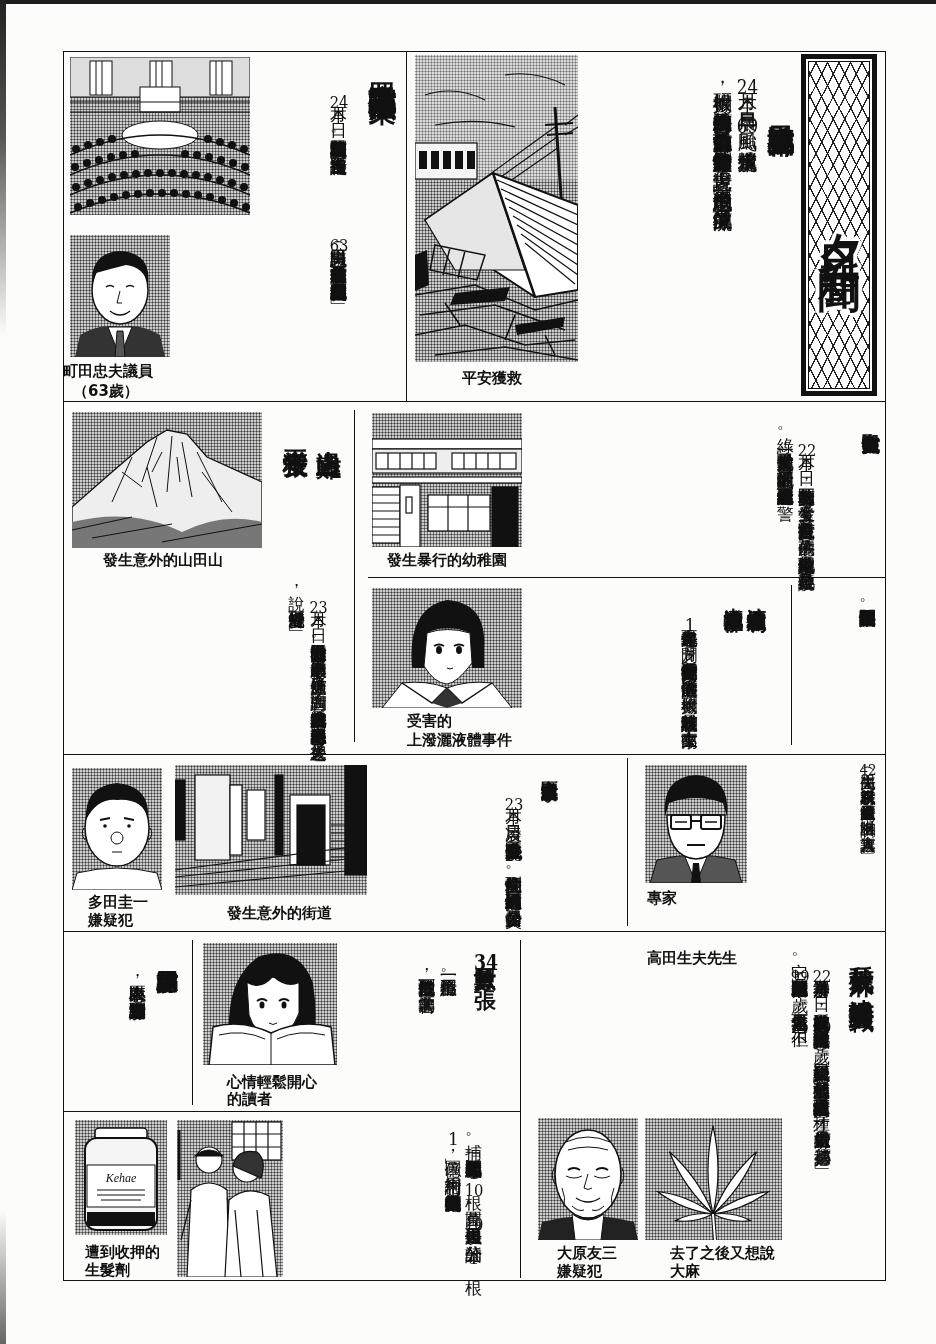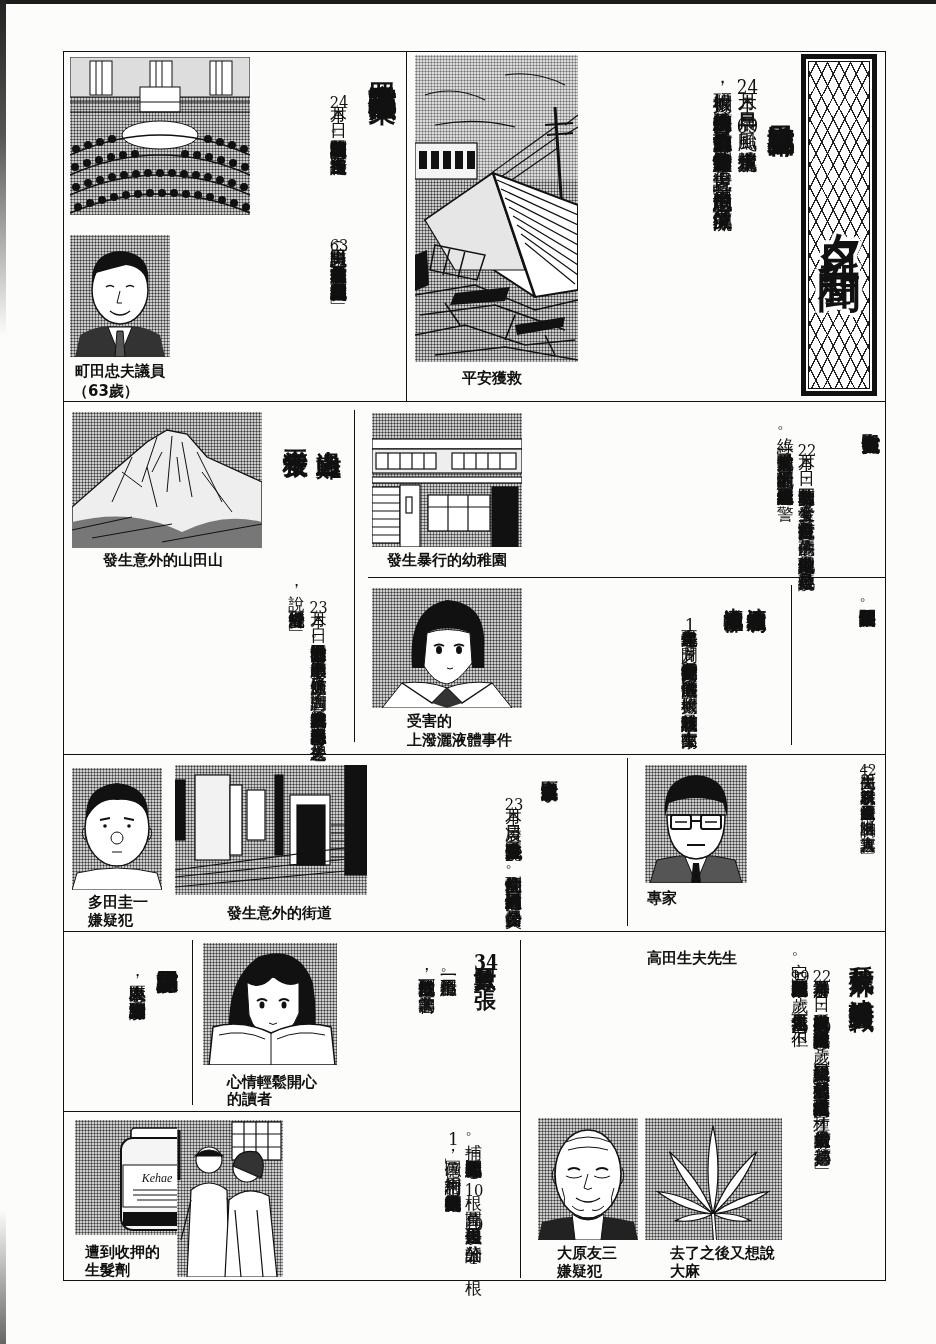--- a/index.html
+++ b/index.html
@@ -164,21 +164,21 @@
     <path d="M5 122 L10 100 Q30 88 50 92 Q70 88 90 100 L95 122 Z" fill="#333"></path>
     <path d="M38 92 L50 122 L62 92 Z" fill="#fff" stroke="#111"></path>
     <path d="M47 96 L53 96 L55 122 L45 122 Z" fill="#555" stroke="#111"></path>
     <ellipse cx="50" cy="55" rx="28" ry="34" fill="#fff" stroke="#111" stroke-width="1.5"></ellipse>
     <path d="M22 50 Q20 18 50 16 Q82 18 78 50 Q74 32 56 30 Q40 34 26 38 Z" fill="#111"></path>
     <path d="M36 52 Q40 49 44 52 M56 52 Q60 49 64 52" stroke="#111" fill="none" stroke-width="1.5"></path>
     <path d="M50 56 L47 68 L52 68" stroke="#111" fill="none"></path>
     <path d="M40 76 Q50 84 60 76" stroke="#111" fill="none" stroke-width="1.5"></path>
   </svg>
 </div>
-<div class="cap" style="left:75px;top:362px;text-align:right;">町田忠夫議員</div>
+<div class="cap" style="left:63px;top:362px;text-align:right;">町田忠夫議員</div>
 <div class="cap" style="left:73px;top:382px;">（63歲）</div>
 
 <div class="tone" style="left:72px;top:412px;width:190px;height:136px;">
   <svg viewBox="0 0 190 136" width="190" height="136">
     <polygon points="0,95 40,60 75,30 95,18 115,22 135,45 190,70 190,136 0,136" fill="#eee" stroke="#111" stroke-width="1.3"></polygon>
     <path d="M85 25 L70 70 M100 24 L95 80 M110 30 L120 85 M60 45 L40 90 M125 40 L150 90 M50 60 L70 75 M75 55 L85 95 M130 60 L160 100 M90 40 L80 60 M105 45 L108 70" stroke="#111" stroke-width="1" fill="none"></path>
     <path d="M0 110 Q60 95 110 120 Q150 100 190 110 L190 136 L0 136 Z" fill="#777"></path>
     <path d="M0 118 L60 105 M20 126 L100 112 M90 130 L190 112" stroke="#111" fill="none"></path>
   </svg>
 </div>
@@ -300,21 +300,21 @@
   <p class="noind">高田生夫先生（<span class="tcy">42</span>歲）表示「以材料來說，高中女生還是原味最好。淋上調味料，真讓人無言。」</p>
 </div>
 
 <div class="vt hl" style="left:155px;top:953px;width:24px;height:138px;font-size:21.5px;line-height:24px;">因詐騙遭逮捕</div>
 <div class="vt" style="left:81px;top:955px;width:68px;height:140px;font-size:17px;line-height:22.5px;">
   <p>以大東區為中心，進行大規模活動的詐騙集團遭到逮</p>
 </div>
 <div class="vt" style="left:320px;top:1130px;width:164px;height:139px;font-size:17px;line-height:20.5px;">
   <p class="noind">捕。此集團聲稱「我想購買你的鼻毛。<span class="tcy">1</span>根<span class="tcy">10</span>萬圓。但是如果可以再長長<span class="tcy">10</span>公分的話，<span class="tcy">1</span>根<span class="tcy">1</span>億圓」，利用話術，向受害者推銷鼻毛用的生髮劑。</p>
 </div>
-<div class="tone" style="left:75px;top:1120px;width:92px;height:115px;padding-left:36px;">
+<div class="tone" style="left:75px;top:1120px;width:92px;height:115px;">
   <svg viewBox="0 0 92 115" width="92" height="115">
     <rect x="20" y="8" width="52" height="12" rx="4" fill="#fff" stroke="#111" stroke-width="1.5"></rect>
     <rect x="10" y="18" width="72" height="92" rx="12" fill="#f5f5f5" stroke="#111" stroke-width="2"></rect>
     <rect x="12" y="45" width="68" height="42" fill="#fff" stroke="#111"></rect>
     <text x="46" y="62" font-family="Liberation Serif, serif" font-style="italic" font-size="12" text-anchor="middle" fill="#111">Kehae</text>
     <path d="M22 70 L70 70 M22 75 L70 75 M26 80 L66 80" stroke="#111"></path>
     <rect x="12" y="92" width="68" height="14" fill="#111"></rect>
   </svg>
 </div>
 <div class="cap" style="left:85px;top:1243px;">遭到收押的</div>

